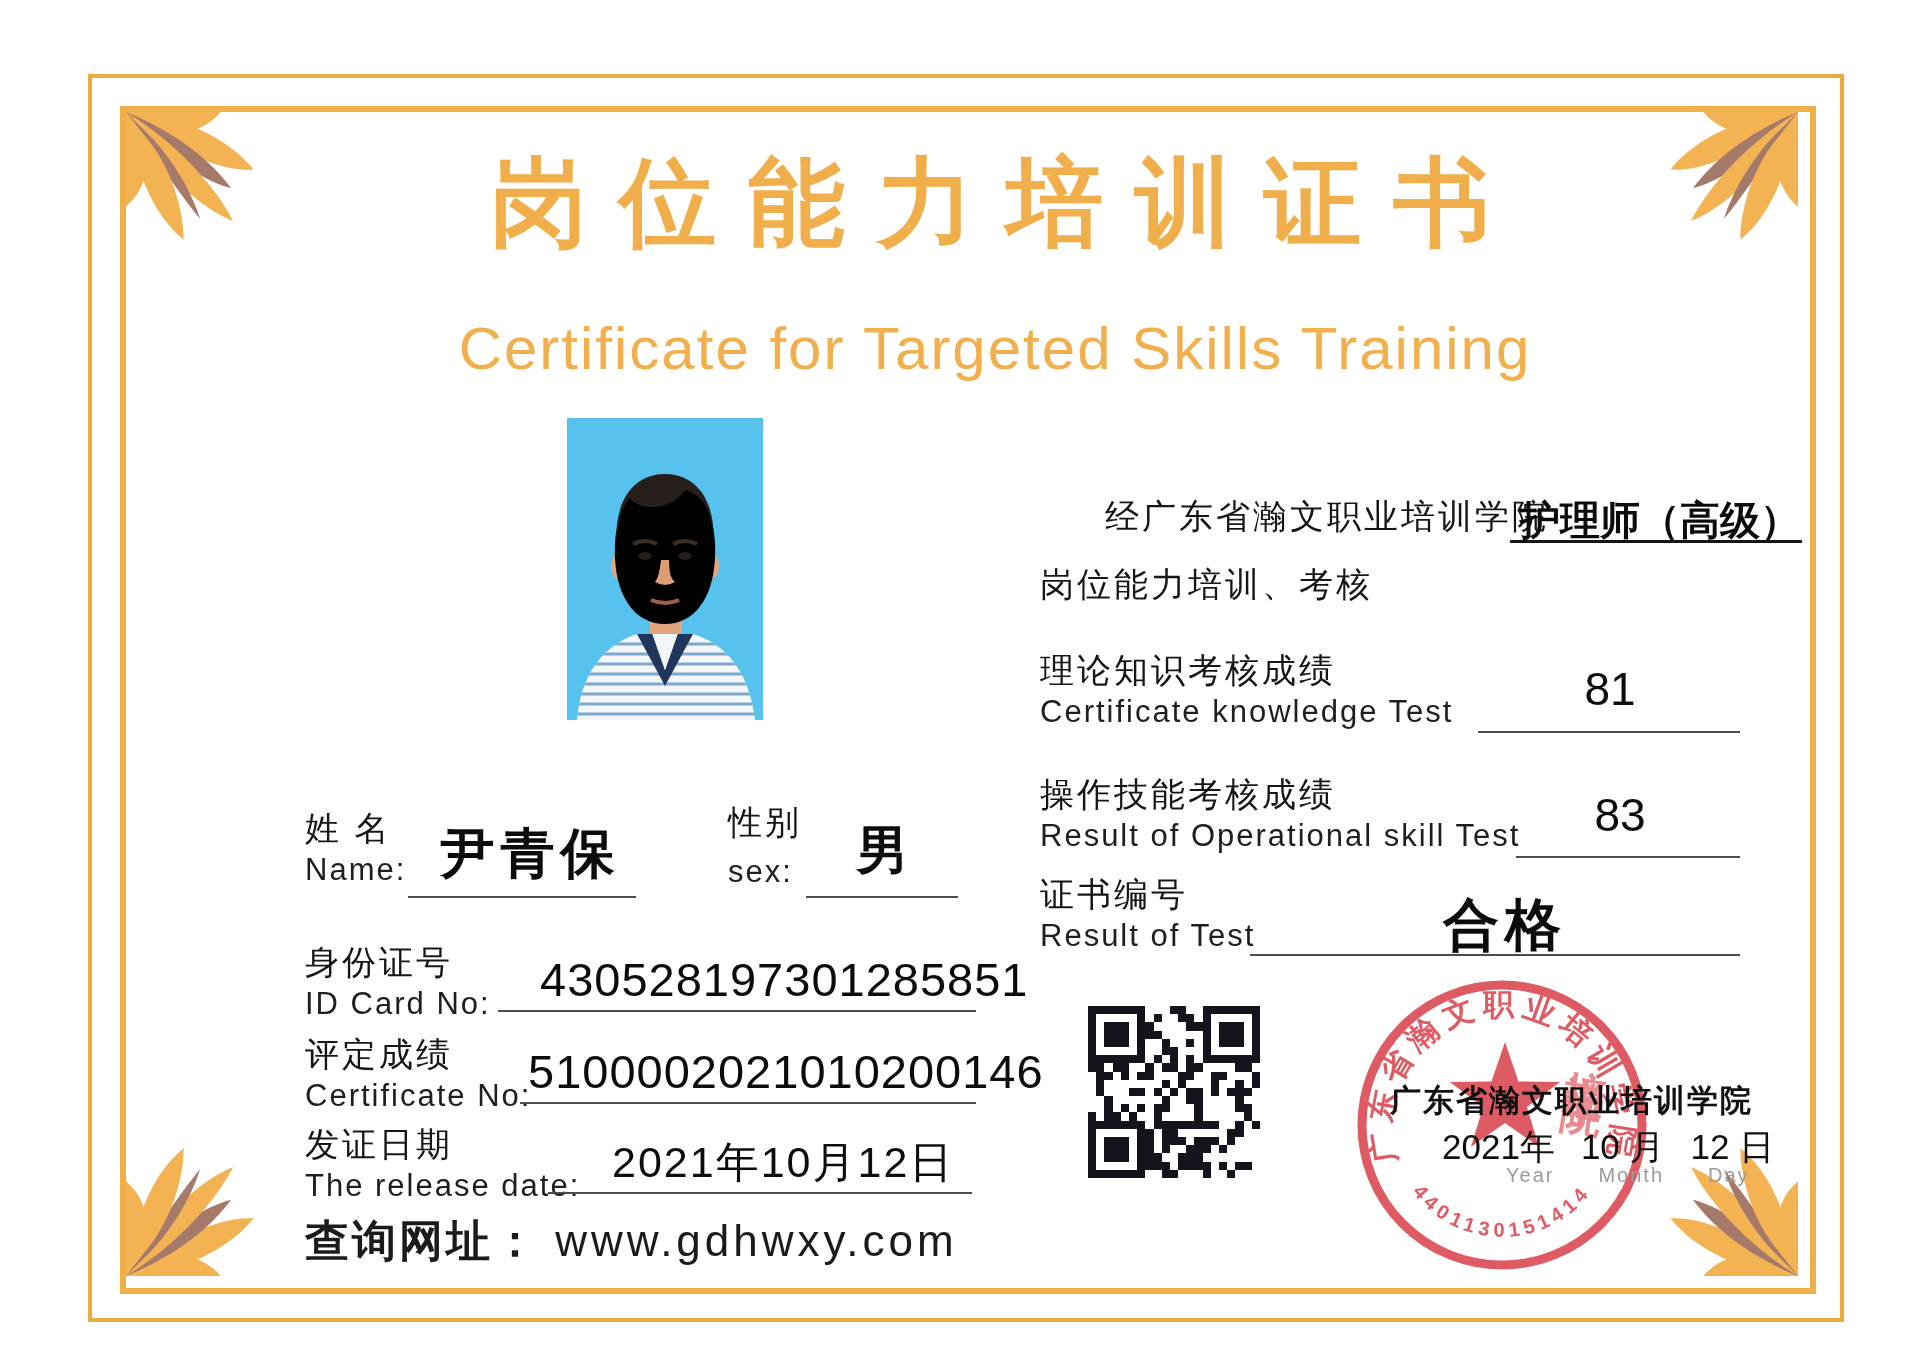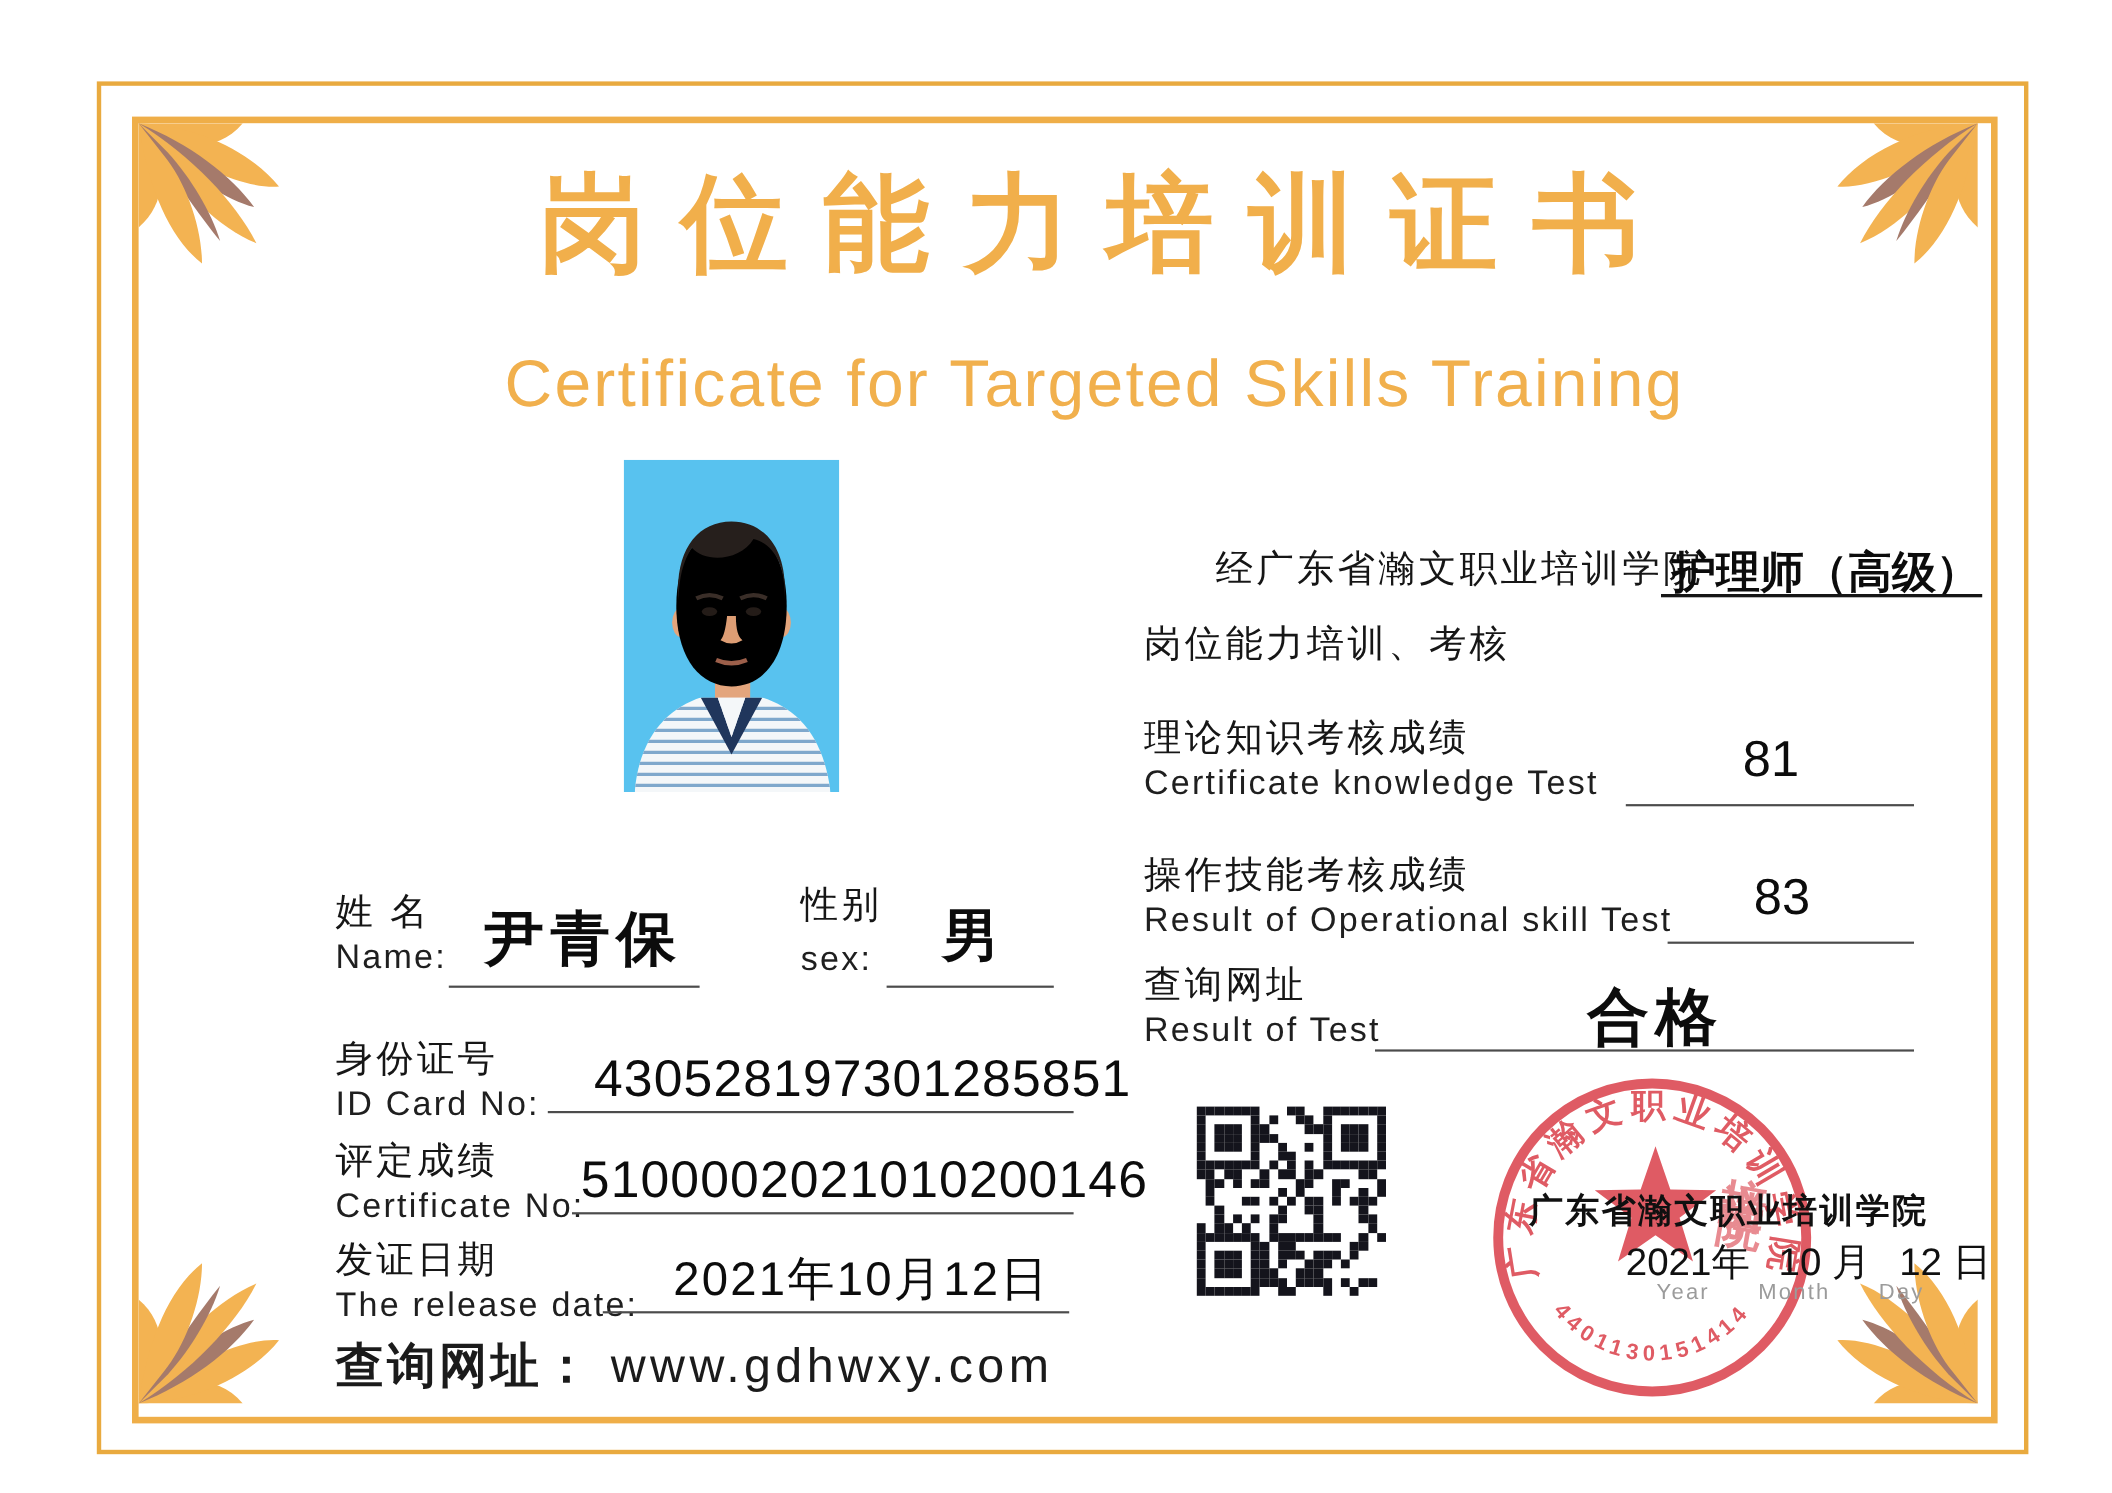--- a/index.html
+++ b/index.html
@@ -32,21 +32,21 @@
   
   .qr{left:1088px;top:1006px;width:172px;height:172px;display:grid;
       grid-template-rows:repeat(21,1fr);grid-template-columns:repeat(21,1fr);background:#fff;}
   .qr i{background:#14141c;display:block;}
   
   .stamp{left:1352px;top:975px;width:300px;height:300px;opacity:.92;}
   .stamp-overlay{left:1548px;top:1035px;height:220px;writing-mode:vertical-rl;
                  font-size:42px;font-weight:700;color:#dd4e57;opacity:.65;letter-spacing:8px;
                  transform:rotate(10deg);}
   .issuer-name{left:1390px;top:1080px;font-size:31px;font-weight:700;letter-spacing:2px;color:#101010;white-space:nowrap;}
-  .issuer-date{left:1478px;top:1124px;font-size:35px;color:#101010;display:flex;gap:26px;white-space:nowrap;}
+  .issuer-date{left:1442px;top:1124px;font-size:35px;color:#101010;display:flex;gap:26px;white-space:nowrap;}
   .issuer-date b{font-weight:500;}
   .issuer-cap{left:1506px;top:1164px;display:flex;gap:44px;font-size:20px;color:#9b9b9b;letter-spacing:2px;}
 </style>
 </head>
 <body>
 
 <div class="abs outer-frame"></div>
 <div class="abs inner-frame"></div>
 
 <svg width="0" height="0" style="position:absolute">
@@ -121,21 +121,21 @@
 <div class="abs zh" style="left:1040px;top:648px;">理论知识考核成绩</div>
 <div class="abs en" style="left:1040px;top:694px;">Certificate knowledge Test</div>
 <div class="abs uline" style="left:1478px;top:731px;width:262px;"></div>
 <div class="abs val ctr" style="left:1545px;top:662px;width:130px;font-size:46px;font-weight:500;">81</div>
 
 <div class="abs zh" style="left:1040px;top:772px;">操作技能考核成绩</div>
 <div class="abs en" style="left:1040px;top:818px;">Result of Operational skill Test</div>
 <div class="abs uline" style="left:1516px;top:856px;width:224px;"></div>
 <div class="abs val ctr" style="left:1555px;top:788px;width:130px;font-size:46px;font-weight:500;">83</div>
 
-<div class="abs zh" style="left:1040px;top:872px;">查询网址</div>
+<div class="abs zh" style="left:1040px;top:872px;">证书编号</div>
 <div class="abs en" style="left:1040px;top:918px;">Result of Test</div>
 <div class="abs uline" style="left:1250px;top:954px;width:490px;"></div>
 <div class="abs val ctr" style="left:1395px;top:888px;width:220px;font-size:56px;letter-spacing:6px;">合格</div>
 
 <div class="abs zh" style="left:305px;top:806px;">姓 名</div>
 <div class="abs en" style="left:305px;top:852px;">Name:</div>
 <div class="abs uline" style="left:408px;top:896px;width:228px;"></div>
 <div class="abs val ctr" style="left:418px;top:818px;width:225px;font-size:54px;letter-spacing:6px;">尹青保</div>
 
 <div class="abs zh" style="left:728px;top:800px;">性别</div>

